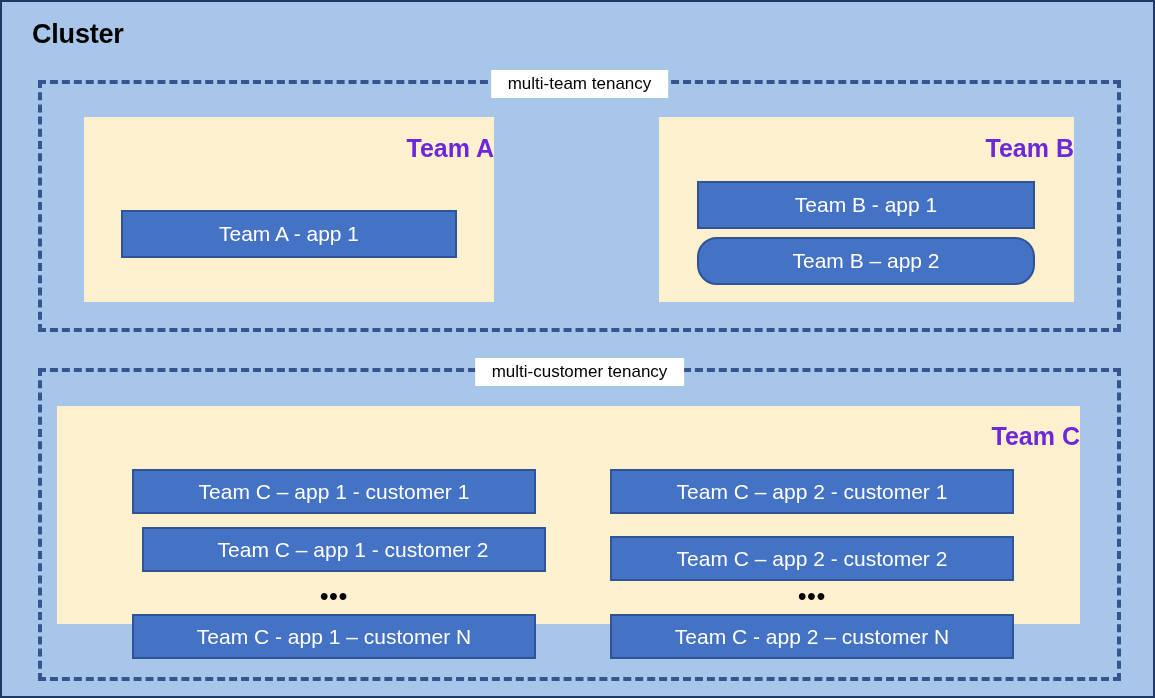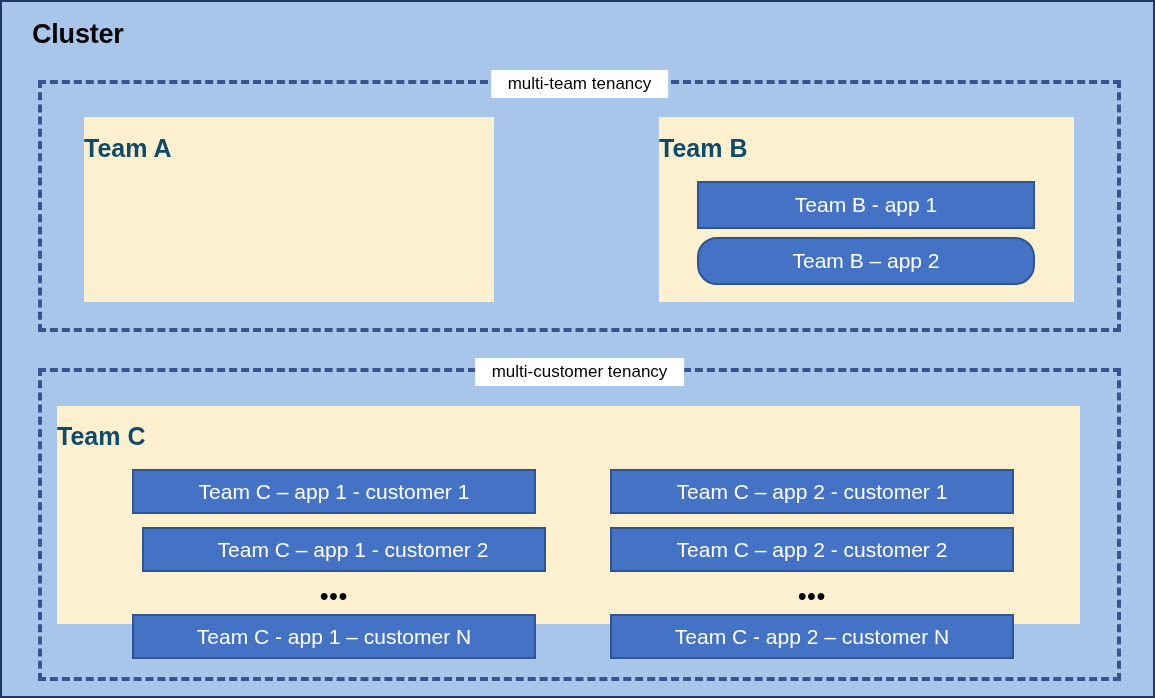--- a/index.html
+++ b/index.html
@@ -89,24 +89,24 @@
     left: 55px;
     top: 404px;
     width: 1023px;
     height: 218px;
   }
 
   .team-title {
     position: absolute;
     left: 0;
     right: 0;
-    text-align: left;
+    text-align: right;
     font-size: 25px;
     font-weight: bold;
-    color: #0c4a6e;
+    color: #6d28d9;
     white-space: nowrap;
   }
   #panel-team-a .team-title { top: 17px; }
   #panel-team-b .team-title { top: 17px; }
   #panel-team-c .team-title { top: 16px; }
 
   
   .app-box {
     position: absolute;
     background: #4472c4;
@@ -127,21 +127,21 @@
   #app-b1 { left: 38px; top: 64px; width: 338px; height: 48px; }
   #app-b2 { left: 38px; top: 120px; width: 338px; height: 48px; border-radius: 20px; }
 
   
   #app-c1-1 { left: 75px; top: 63px; width: 404px; height: 45px; }
   #app-c1-2 { left: 85px; top: 121px; width: 404px; height: 45px; padding-left: 18px; }
   #app-c1-n { left: 75px; top: 208px; width: 404px; height: 45px; }
 
   
   #app-c2-1 { left: 553px; top: 63px; width: 404px; height: 45px; }
-  #app-c2-2 { left: 553px; top: 121px; width: 404px; height: 45px; }
+  #app-c2-2 { left: 553px; top: 130px; width: 404px; height: 45px; }
   #app-c2-n { left: 553px; top: 208px; width: 404px; height: 45px; }
 
   
   .ellipsis {
     position: absolute;
     font-size: 24px;
     font-weight: bold;
     line-height: 1;
     color: #000000;
     text-align: center;
@@ -157,20 +157,21 @@
 <div id="canvas">
 
   <div class="cluster-title">Cluster</div>
 
   <div class="tenancy-zone" id="zone-multi-team">
     <span class="zone-label">multi-team tenancy</span>
   </div>
 
   <div class="team-panel" id="panel-team-a">
     <div class="team-title">Team A</div>
+    <div class="app-box" id="app-a1">Team A - app 1</div>
   </div>
 
   <div class="team-panel" id="panel-team-b">
     <div class="team-title">Team B</div>
     <div class="app-box" id="app-b1">Team B - app 1</div>
     <div class="app-box" id="app-b2">Team B – app 2</div>
   </div>
 
   <div class="tenancy-zone" id="zone-multi-customer">
     <span class="zone-label">multi-customer tenancy</span>

